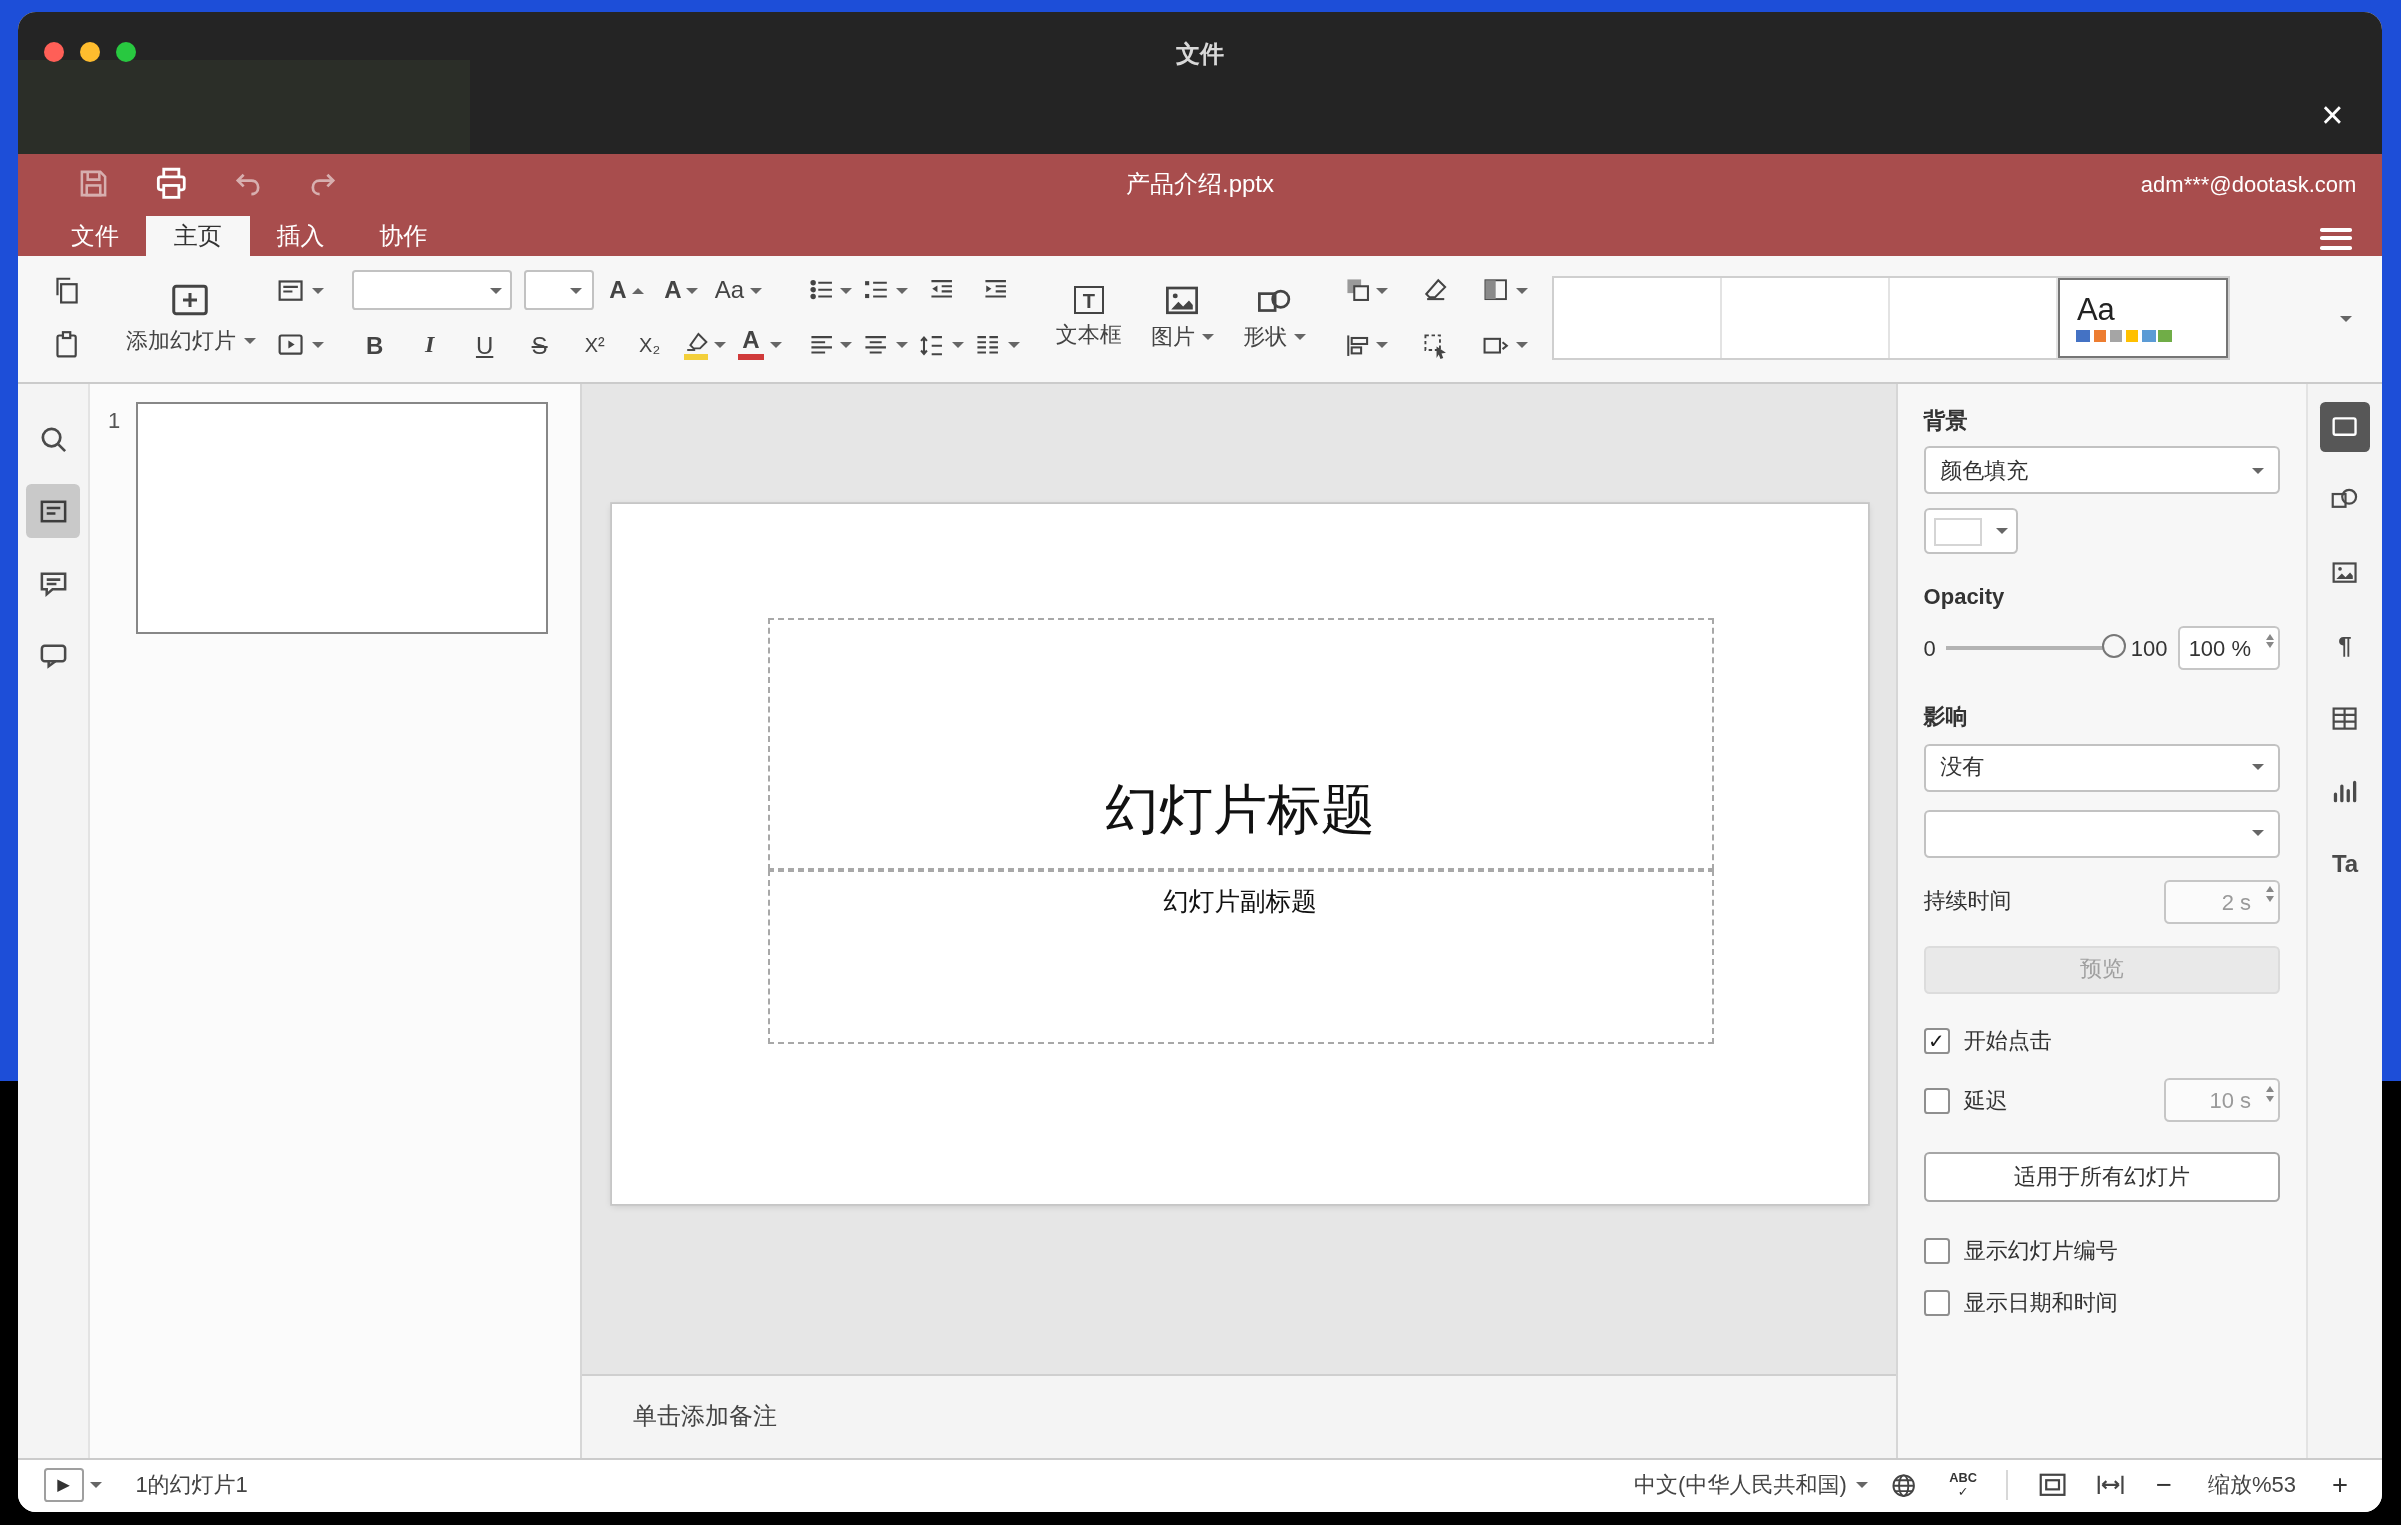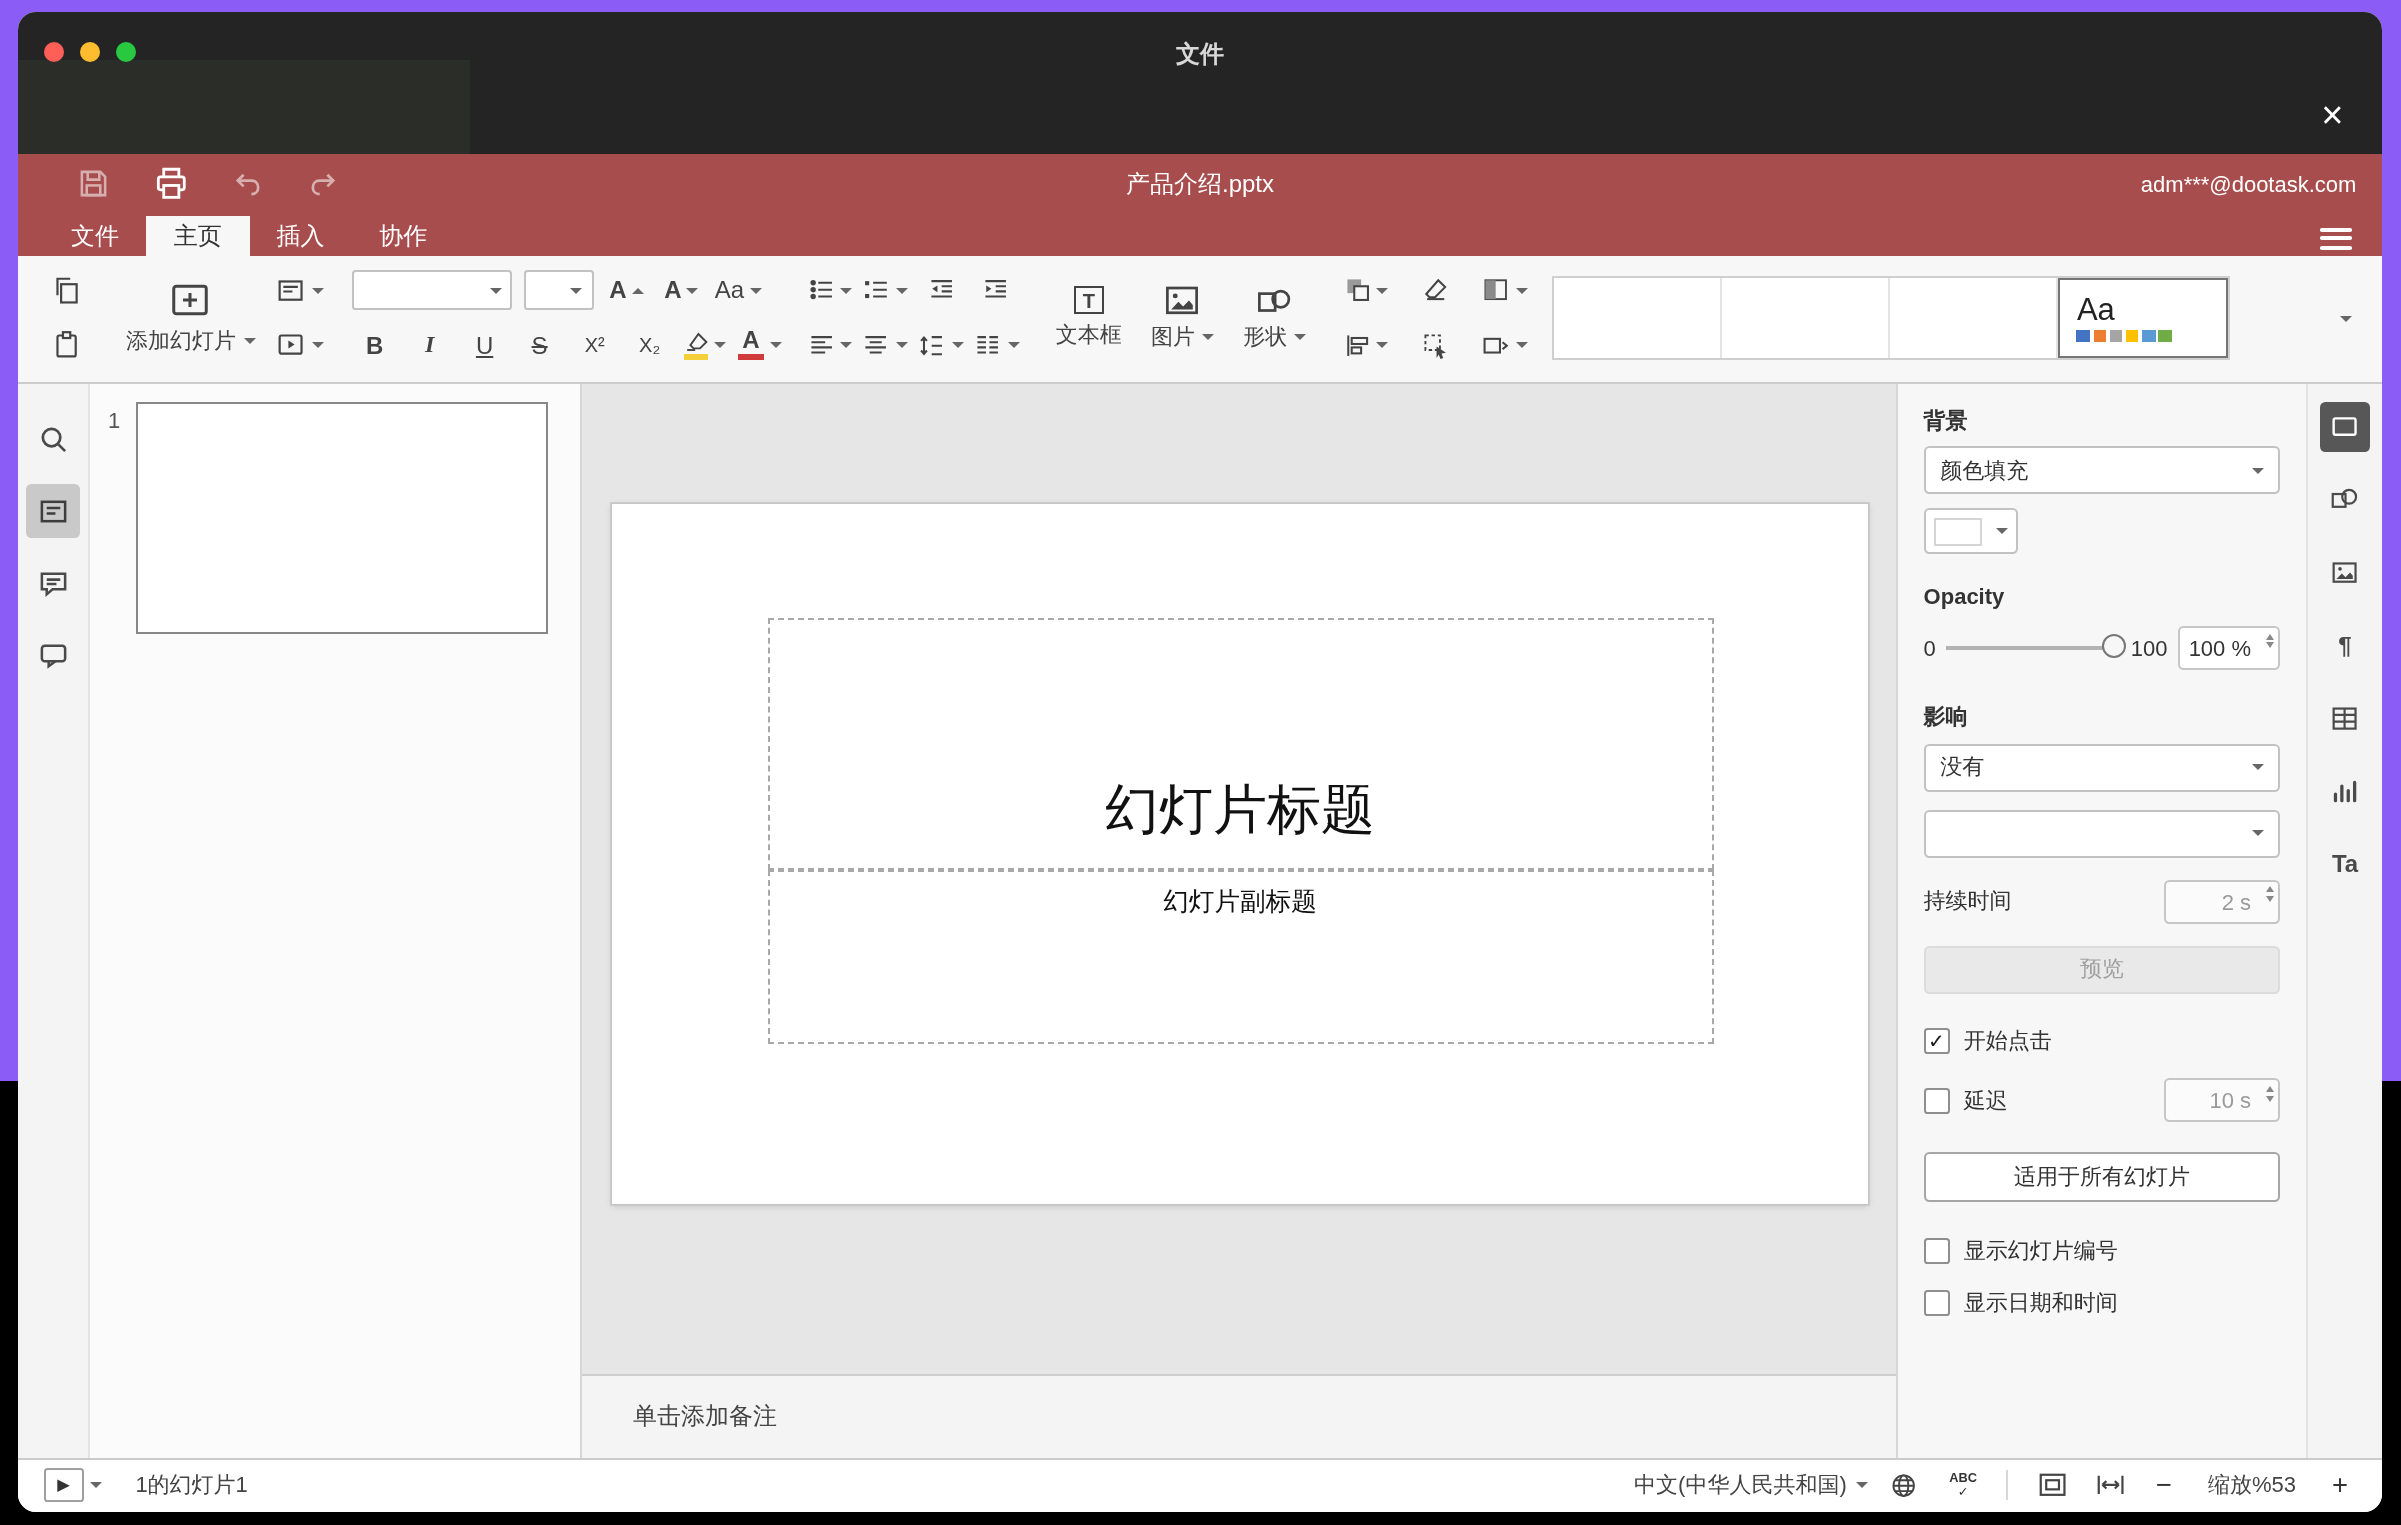--- a/index.html
+++ b/index.html
@@ -1,19 +1,19 @@
 <!DOCTYPE html>
 <html style="--brand: #a84d4d;font-size:14.6px"><head>
 <meta charset="utf-8">
 <style>
   * { margin:0; padding:0; box-sizing:border-box; }
   html,body { background:#000; }
   body { width:2401px; height:1526px; overflow:hidden;
          font-family:"Liberation Sans","DejaVu Sans",sans-serif; }
-  .stage { position:relative; width:2401px; height:1081px; background:#8b5cf6; }
+  .stage { position:relative; width:2401px; height:1081px; background:#1d4ed8; }
   .scalewrap { width:1201px; height:763px; transform:scale(2); transform-origin:0 0; }
 
   .window { position:absolute; left:9px; top:5.5px; width:1182px; height:750px;
             background:#f7f7f7; border-radius:9px; overflow:hidden;
             display:flex; flex-direction:column; }
 
   
   .darkzone { position:relative; height:71px; background:#242424; flex:0 0 auto; }
   .faint-rect { position:absolute; left:0; top:24px; width:226px; height:47px; background:#2b2e28; }
   .lights { position:absolute; left:12.8px; top:15.5px; display:flex; gap:8.2px; }

